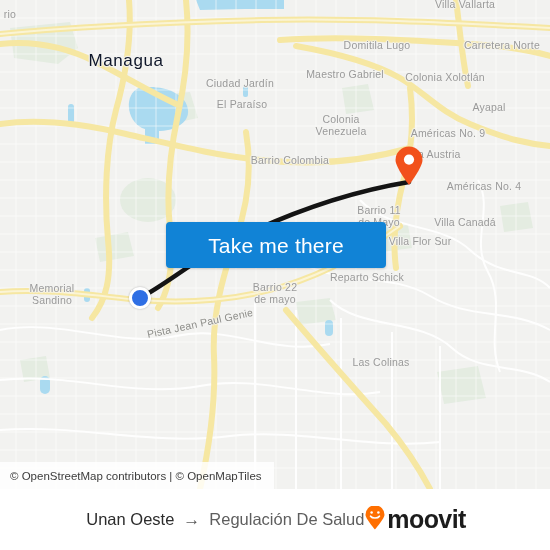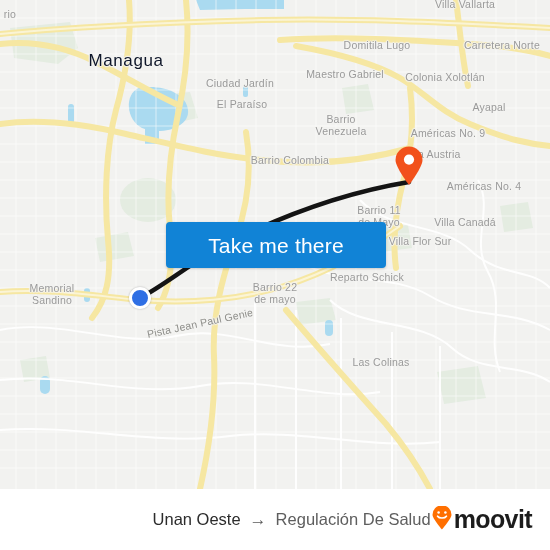--- a/index.html
+++ b/index.html
@@ -100,21 +100,21 @@
   }
 
   
   #footer-bar {
     position: absolute;
     left: 0; top: 489px;
     width: 550px; height: 61px;
     background: #ffffff;
     display: flex;
     align-items: center;
-    justify-content: flex-end;
+    justify-content: center;
     padding: 0 18px 0 20px;
     box-sizing: border-box;
   }
   #route-summary {
     display: flex;
     align-items: center;
     gap: 9px;
     font-size: 16.5px;
   }
   #route-origin-label { color: #2c2c2c; }
@@ -226,21 +226,21 @@
       <div class="map-label" style="left: 10px; top: 14px;">rio</div>
       <div class="map-label" style="left: 377px; top: 14px; margin-top: 31px;">Domitila Lugo</div>
       <div class="map-label" style="left: 465px; top: 4px;">Villa Vallarta</div>
       <div class="map-label" style="left: 502px; top: 45px;">Carretera Norte</div>
       <div class="map-label city" style="left: 126px; top: 61px;">Managua</div>
       <div class="map-label" style="left: 345px; top: 74px; text-align: right;">Maestro Gabriel</div>
       <div class="map-label" style="left: 445px; top: 77px;">Colonia Xolotlán</div>
       <div class="map-label" style="left: 240px; top: 83px;">Ciudad Jardín</div>
       <div class="map-label" style="left: 489px; top: 107px;">Ayapal</div>
       <div class="map-label" style="left: 242px; top: 104px;">El Paraíso</div>
-      <div class="map-label" style="left: 341px; top: 125px;">Barrio
+      <div class="map-label" style="left: 341px; top: 125px;">Colonia
 Venezuela</div>
       <div class="map-label" style="left: 448px; top: 133px;">Américas No. 9</div>
       <div class="map-label" style="left: 432px; top: 154px;">Villa Austria</div>
       <div class="map-label" style="left: 290px; top: 160px;">Barrio Colombia</div>
       <div class="map-label" style="left: 484px; top: 186px;">Américas No. 4</div>
       <div class="map-label" style="left: 379px; top: 216px;">Barrio 11
 de Mayo</div>
       <div class="map-label" style="left: 465px; top: 222px;">Villa Canadá</div>
       <div class="map-label" style="left: 420px; top: 241px;">Villa Flor Sur</div>
       <div class="map-label" style="left: 367px; top: 277px;">Reparto Schick</div>
@@ -256,20 +256,21 @@
 
   <div id="destination-marker">
     <svg width="30" height="40" viewBox="0 0 30 40">
       <path d="M15 39 C15 39 28.5 21.5 28.5 14 A13.5 13.5 0 0 0 1.5 14 C1.5 21.5 15 39 15 39 Z" fill="#f2511b"></path>
       <circle cx="15" cy="13.6" r="5.1" fill="#ffffff"></circle>
     </svg>
   </div>
 
   <button id="take-me-there-button">Take me there</button>
 
+  <div id="map-attribution">© OpenStreetMap contributors | © OpenMapTiles</div>
 </div>
 
 <div id="footer-bar">
 
   <div id="route-summary">
     <span id="route-origin-label">Unan Oeste</span>
     <span id="route-arrow-icon">→</span>
     <span id="route-destination-label">Regulación De Salud</span>
   </div>
 

